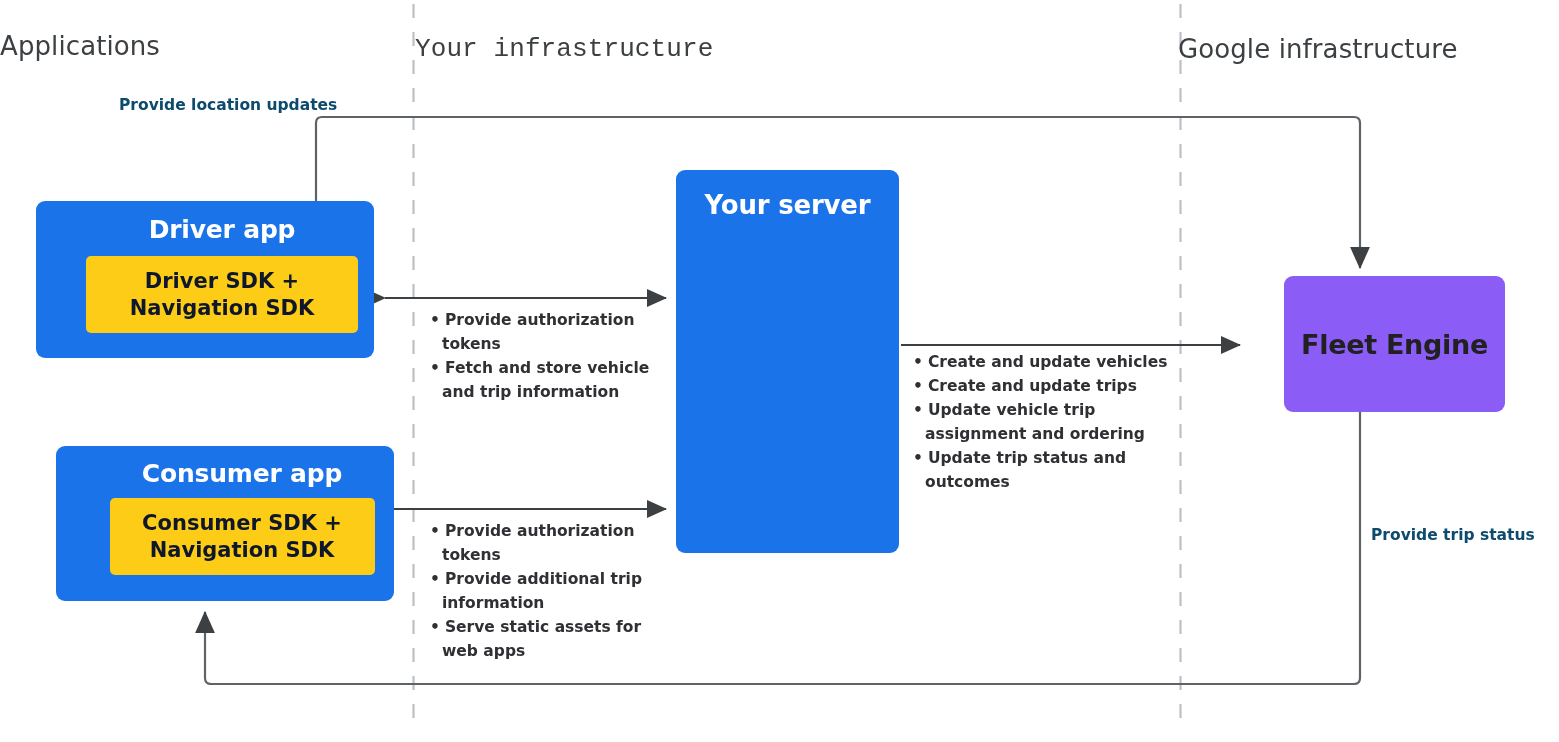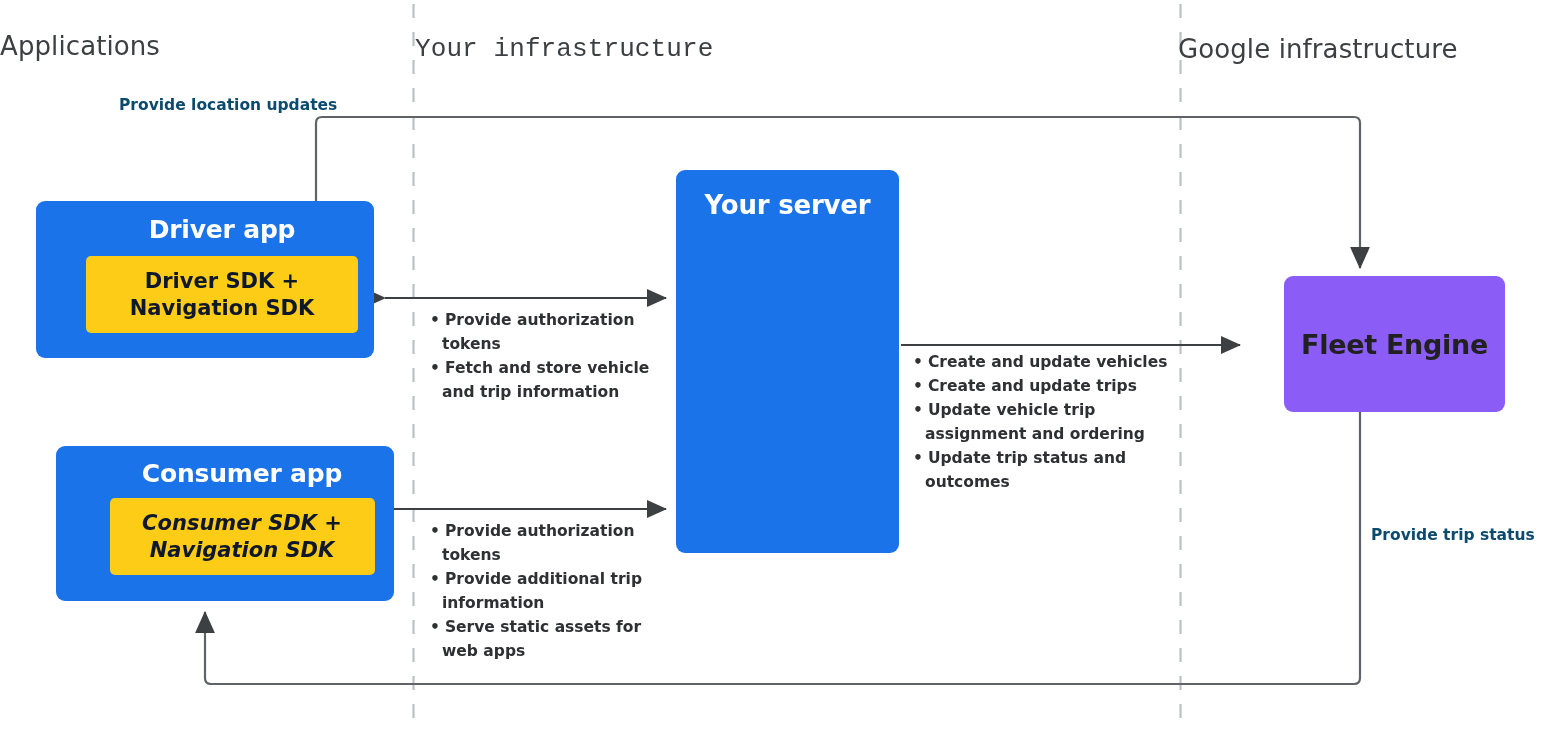--- a/index.html
+++ b/index.html
@@ -67,21 +67,21 @@
     justify-content: center;
     box-sizing: border-box;
   }
 
   #driver-app   { left: 36px; top: 201px; width: 338px; height: 157px; }
   #driver-app .app-title { margin-top: 16px; }
   #driver-app .sdk-box { margin: 14px auto 0; width: 272px; height: 77px; }
 
   #consumer-app { left: 48px; top: 446px; width: 338px; height: 155px; margin-left: 8px; }
   #consumer-app .app-title { margin-top: 15px; }
-  #consumer-app .sdk-box { margin: 12px auto 0; width: 265px; height: 77px; font-style: italic; }
+  #consumer-app .sdk-box { margin: 12px auto 0; width: 265px; height: 77px; }
 
   
   #your-server {
     position: absolute;
     left: 676px; top: 170px; width: 223px; height: 383px;
     background: #1a73e8;
     border-radius: 9px;
   }
   #your-server .app-title {
     margin-top: 22px;

